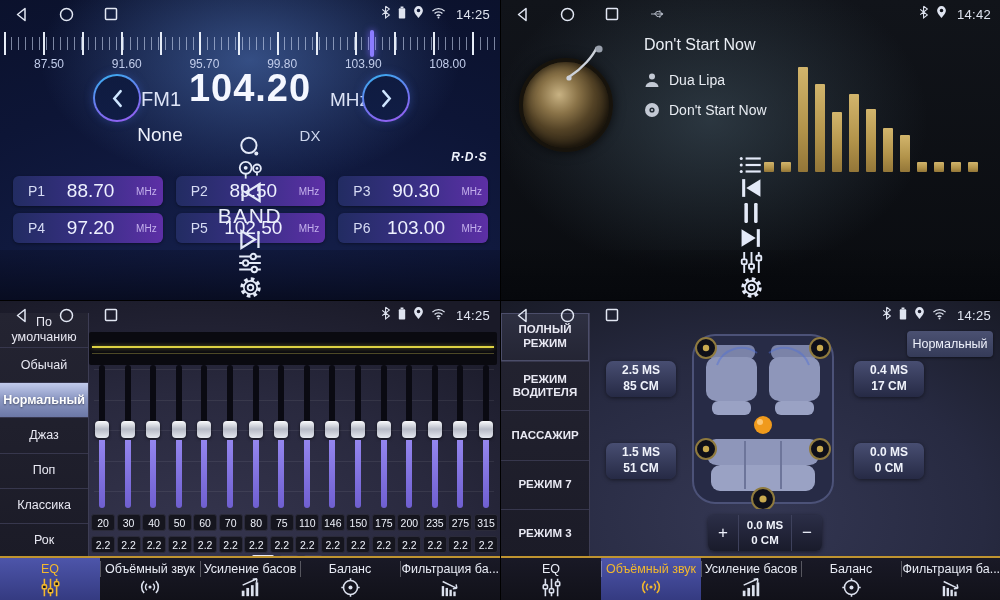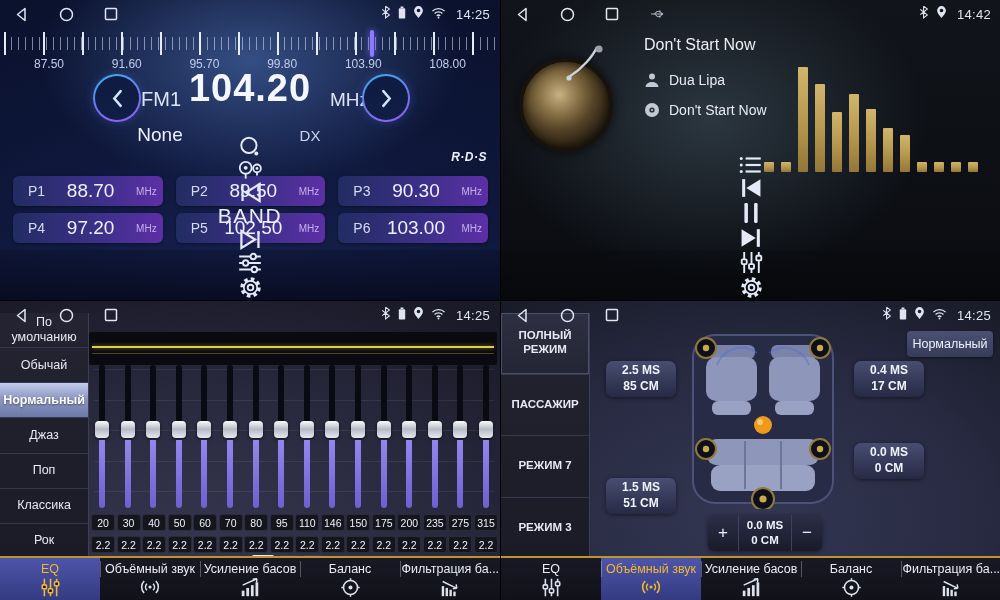--- a/index.html
+++ b/index.html
@@ -94,21 +94,21 @@
   .tab::before{content:'';position:absolute;left:0;top:3px;height:16px;width:1px;background:rgba(255,255,255,.28);}
   .tab:first-child::before{display:none;}
   .tlabel{font-size:12.5px;white-space:nowrap;overflow:hidden;max-width:97px;}
   .ticon{height:20px;display:flex;align-items:center;color:#dce1ee;}
   .tab.selected{background:linear-gradient(180deg,#4d55aa 0%,#343a80 100%);color:#f2b82e;}
   .tab.selected .ticon{color:#f2b82e;}
   
   .norm-btn{position:absolute;right:8px;top:30px;width:86px;height:26px;border-radius:4px;background:linear-gradient(180deg,#4b5172,#353b58);display:flex;align-items:center;justify-content:center;font-size:12.5px;color:#eef1fb;cursor:pointer;box-shadow:0 1px 3px rgba(0,0,0,.5);}
   .mbox{position:absolute;width:70px;height:36px;border-radius:7px;background:linear-gradient(180deg,#484e72 0%,#262a45 100%);box-shadow:0 1px 4px rgba(0,0,0,.5);color:#f0f3fb;font-size:12px;font-weight:bold;display:flex;flex-direction:column;align-items:center;justify-content:center;line-height:1.3;cursor:pointer;}
   .mbox-fl{left:105px;top:60px;} .mbox-fr{left:353px;top:60px;}
-  .mbox-rl{left:105px;top:142px;margin-top:35px;} .mbox-rr{left:353px;top:142px;}
+  .mbox-rl{left:105px;top:142px;} .mbox-rr{left:353px;top:142px;}
   .car-wrap{position:absolute;left:186px;top:30px;width:152px;height:178px;}
   .stepper{position:absolute;left:207px;top:214px;width:114px;height:36px;border-radius:6px;background:linear-gradient(180deg,#2b2e47,#191b2b);display:flex;align-items:stretch;box-shadow:0 1px 4px rgba(0,0,0,.5);}
   .step-btn{width:30px;display:flex;align-items:center;justify-content:center;font-size:17px;color:#eef1fb;cursor:pointer;}
   .step-plus{border-right:1px solid #3e415c;} .step-minus{border-left:1px solid #3e415c;}
   .step-val{flex:1;display:flex;flex-direction:column;align-items:center;justify-content:center;font-size:11.5px;font-weight:bold;color:#f0f3fb;line-height:1.3;}
 </style>
 </head>
 <body>
 
 <div class="screen">
@@ -564,21 +564,21 @@
     <div class="val-row fc-row">
       <span class="val-label">FC:</span>
       <span class="val-boxes">
           <span class="valbox">20</span>
           <span class="valbox">30</span>
           <span class="valbox">40</span>
           <span class="valbox">50</span>
           <span class="valbox">60</span>
           <span class="valbox">70</span>
           <span class="valbox">80</span>
-          <span class="valbox">95</span>
+          <span class="valbox">75</span>
           <span class="valbox">110</span>
           <span class="valbox">146</span>
           <span class="valbox">150</span>
           <span class="valbox">175</span>
           <span class="valbox">200</span>
           <span class="valbox">235</span>
           <span class="valbox">275</span>
           <span class="valbox">315</span>
         </span>
     </div>
@@ -708,20 +708,23 @@
               <path d="M6.1 9 a2.8 2.8 0 0 1 3.8 0"></path>
               <circle cx="8" cy="10.8" r="1" fill="currentColor" stroke="none"></circle>
             </svg></span>
         <span class="stime">14:25</span>
       </span>
     </header>
 
     <nav class="sidebar">
         <div class="side-item selected">
           <span>ПОЛНЫЙ РЕЖИМ</span>
+        </div>
+        <div class="side-item">
+          <span>РЕЖИМ ВОДИТЕЛЯ</span>
         </div>
         <div class="side-item">
           <span>ПАССАЖИР</span>
         </div>
         <div class="side-item">
           <span>РЕЖИМ 7</span>
         </div>
         <div class="side-item">
           <span>РЕЖИМ 3</span>
         </div>

